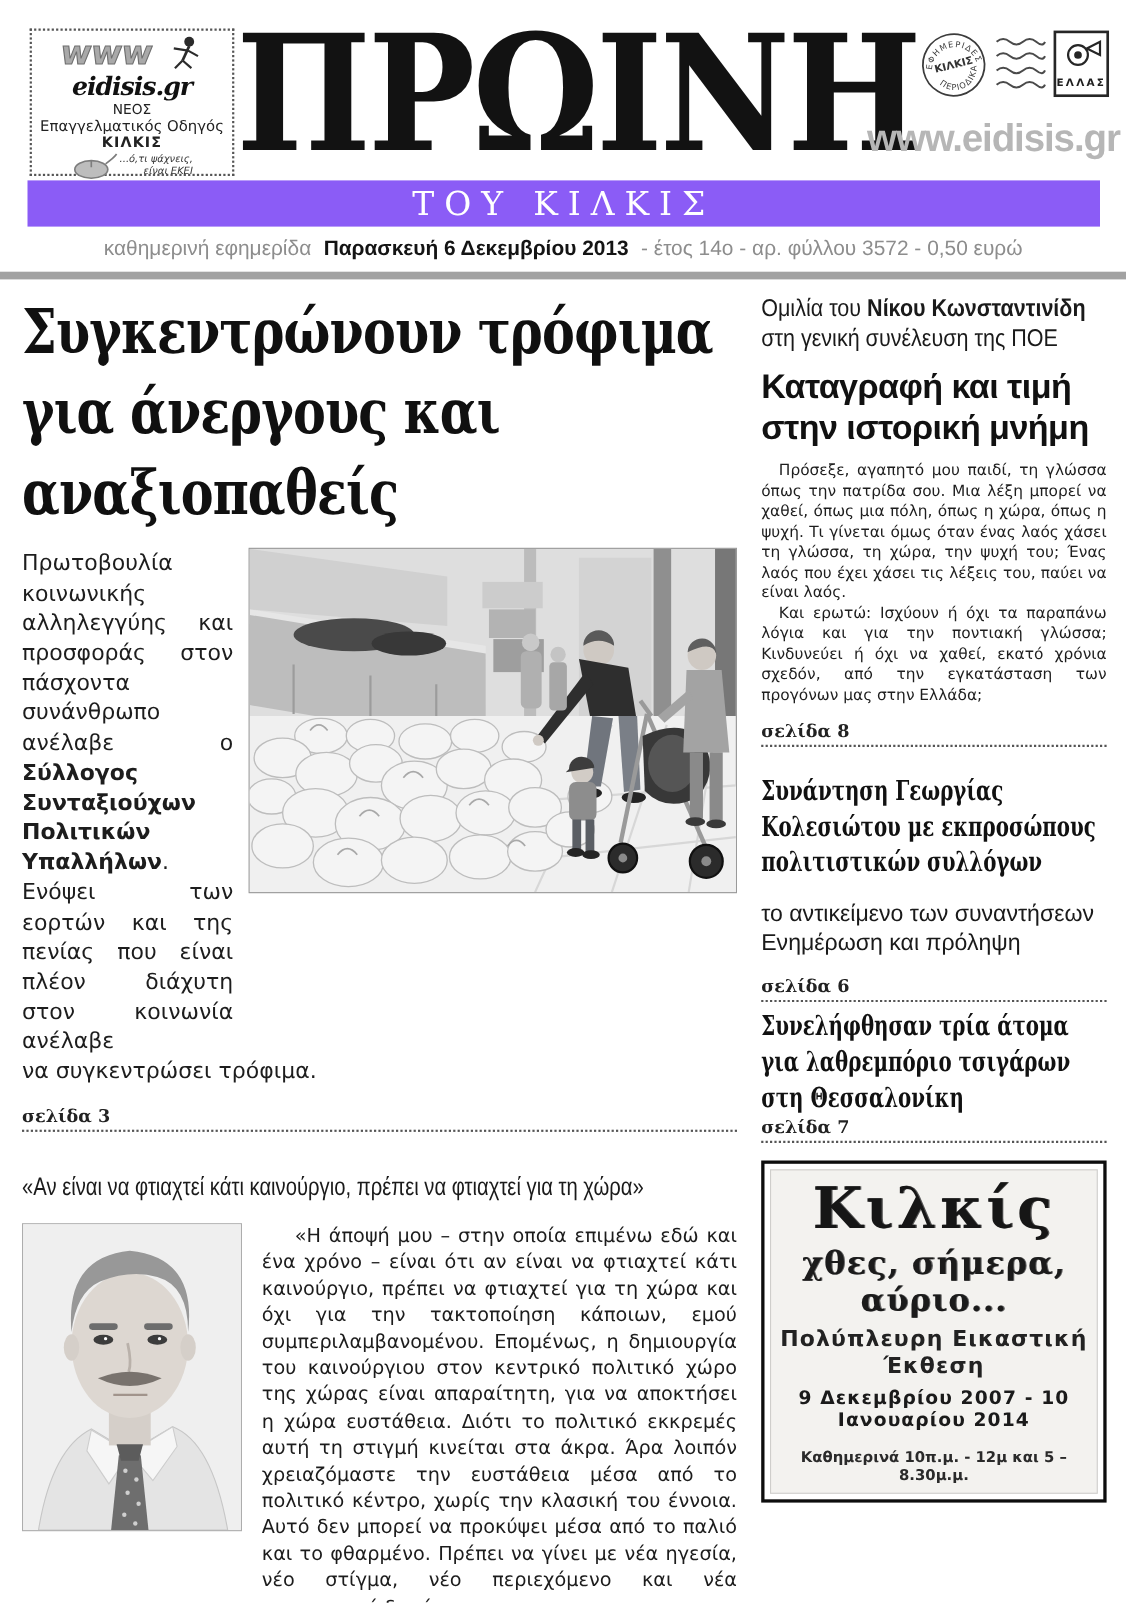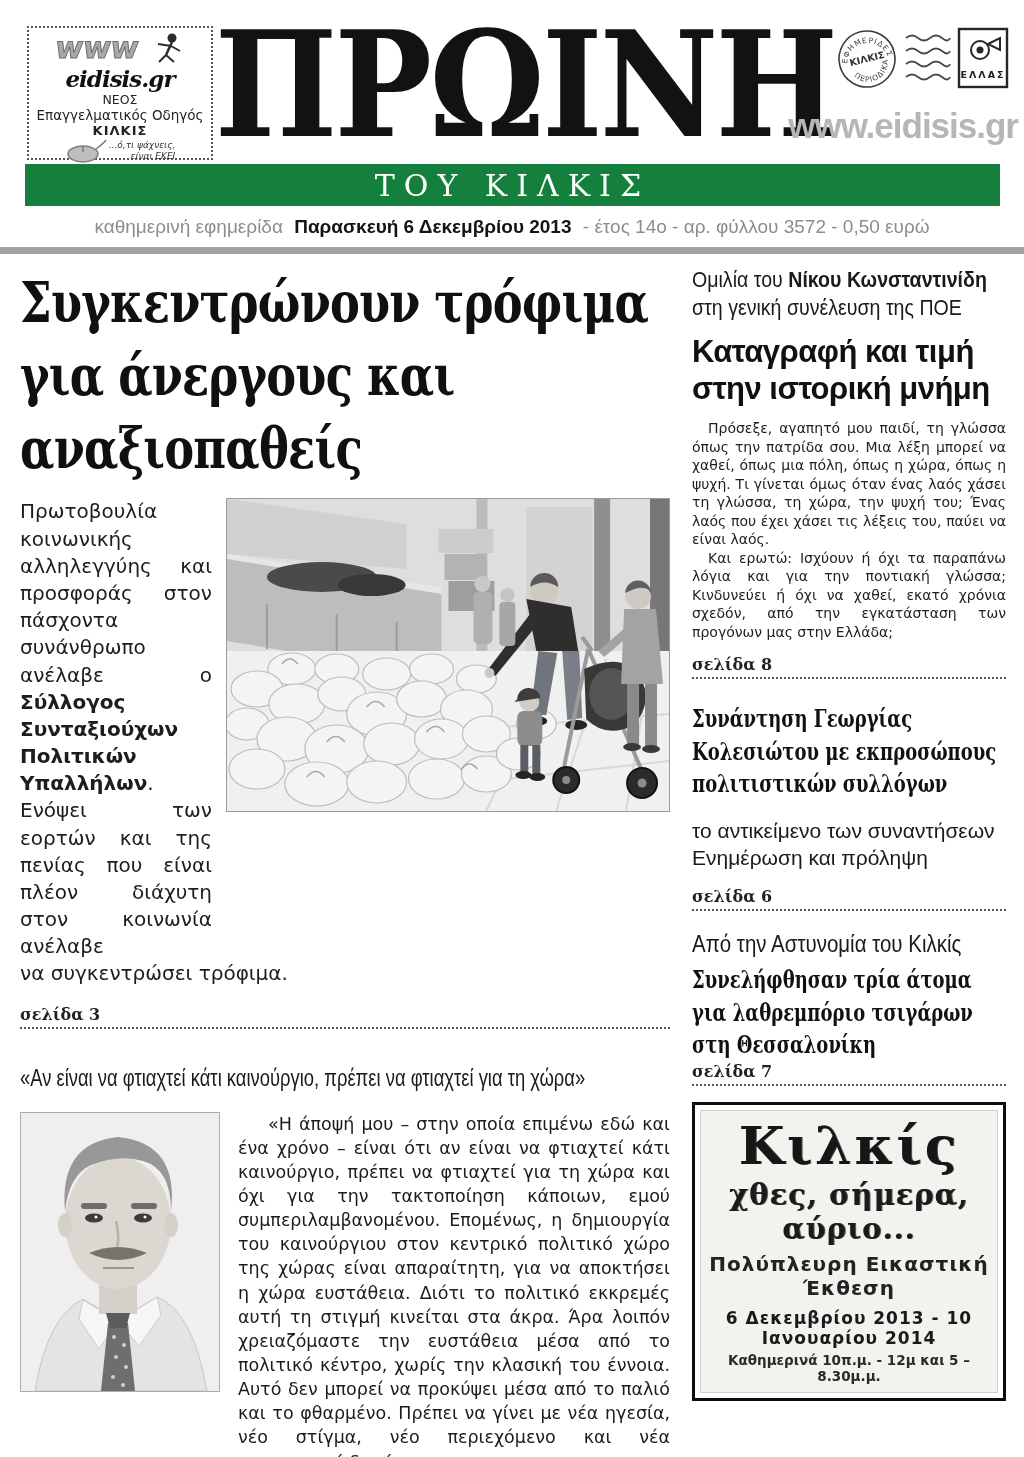--- a/index.html
+++ b/index.html
@@ -19,21 +19,21 @@
   .logo-tagline{font-size:9px;font-style:italic;text-align:right;line-height:1.25;color:#333;}
   .logo-bottom{display:flex;align-items:center;justify-content:center;margin-top:1px;}
 
   .masthead-title{position:absolute;left:196px;top:12px;width:628px;text-align:center;
       font-family:"DejaVu Serif",serif;font-weight:bold;font-size:138px;line-height:1.0;
       letter-spacing:-3px;color:#121212;transform:scaleX(0.94) scaleY(1.06);transform-origin:center top;}
   .website-mark{position:absolute;right:6px;top:106px;font-size:35px;font-weight:bold;
       color:#b6b6b6;letter-spacing:-1px;font-family:"Liberation Sans",sans-serif;}
   .stamps{position:absolute;right:14px;top:26px;display:flex;align-items:flex-start;gap:4px;}
 
-  .black-band{position:absolute;left:25px;right:24px;top:164px;height:42px;background:#15803d;
+  .black-band{position:absolute;left:25px;right:24px;top:164px;height:42px;background:#8b5cf6;
       color:#fff;display:flex;align-items:center;justify-content:center;
       font-family:"DejaVu Serif",serif;font-size:30px;letter-spacing:9px;font-weight:500;}
 
   
   .dateline{margin-top:8px;text-align:center;font-size:19px;color:#8d8d8d;
             font-family:"Liberation Sans",sans-serif;}
   .dateline .d-black{color:#141414;font-weight:bold;margin:0 6px;}
   .graybar{height:7px;background:#a2a2a2;margin-top:9px;}
 
   
@@ -86,21 +86,21 @@
 
   
   .ad{margin-top:16px;border:3px solid #0d0d0d;background:#fff;padding:5px;}
   .ad-inner{background:#f3f2ef;border:1px solid #cfcecb;text-align:center;padding:10px 8px 8px;}
   .ad-title{font-family:"DejaVu Serif",serif;font-weight:bold;font-size:52px;line-height:0.95;
             letter-spacing:3px;color:#161616;text-shadow:1px 0 0 #555;}
   .ad-sub{font-family:"DejaVu Serif",serif;font-weight:bold;font-size:29px;letter-spacing:1px;
           margin-top:8px;color:#1b1b1b;text-shadow:1px 0 0 #666;}
   .ad-sub2{font-size:20px;font-weight:bold;letter-spacing:1px;margin-top:6px;color:#222;}
   .ad-dates{font-size:17px;font-weight:bold;letter-spacing:1px;margin-top:8px;color:#1a1a1a;}
-  .ad-hours{font-size:13.5px;font-weight:bold;margin-top:4px;color:#2a2a2a;}
+  .ad-hours{font-size:13.5px;font-weight:bold;margin-top:16px;color:#2a2a2a;}
 </style>
 </head>
 <body>
 
 <div class="page">
 
   <div class="header">
 
     <div class="logo-box">
       <svg width="152" height="32" viewBox="0 0 152 32">
@@ -364,34 +364,31 @@
 
       <div class="headline-r2">
         <span class="squeeze-strong">Συνάντηση Γεωργίας Κολεσιώτου με εκπροσώπους πολιτιστικών συλλόγων</span>
       </div>
       <div class="sub-r2">
         <div>το αντικείμενο των συναντήσεων</div>
         <div>Ενημέρωση και πρόληψη</div>
       </div>
       <div class="pageref ref-6">σελίδα 6</div>
 
-      <div class="kicker-r3">
-        <span class="squeeze-light">Από την Αστυνομία του Κιλκίς</span>
-      </div>
       <div class="headline-r3">
         <span class="squeeze-strong">Συνελήφθησαν τρία άτομα για λαθρεμπόριο τσιγάρων στη Θεσσαλονίκη</span>
       </div>
       <div class="pageref ref-7">σελίδα 7</div>
 
       <div class="ad">
         <div class="ad-inner">
           <div class="ad-title">Κιλκίς</div>
           <div class="ad-sub">χθες, σήμερα, αύριο...</div>
           <div class="ad-sub2">Πολύπλευρη Εικαστική Έκθεση</div>
-          <div class="ad-dates">6 Δεκεμβρίου 2013 - 10 Ιανουαρίου 2014</div>
+          <div class="ad-dates">9 Δεκεμβρίου 2007 - 10 Ιανουαρίου 2014</div>
           <div class="ad-hours">Καθημερινά 10π.μ. - 12μ και 5 – 8.30μ.μ.</div>
 
         </div>
       </div>
 
     </div>
   </div>
 </div>
 
 </body></html>

